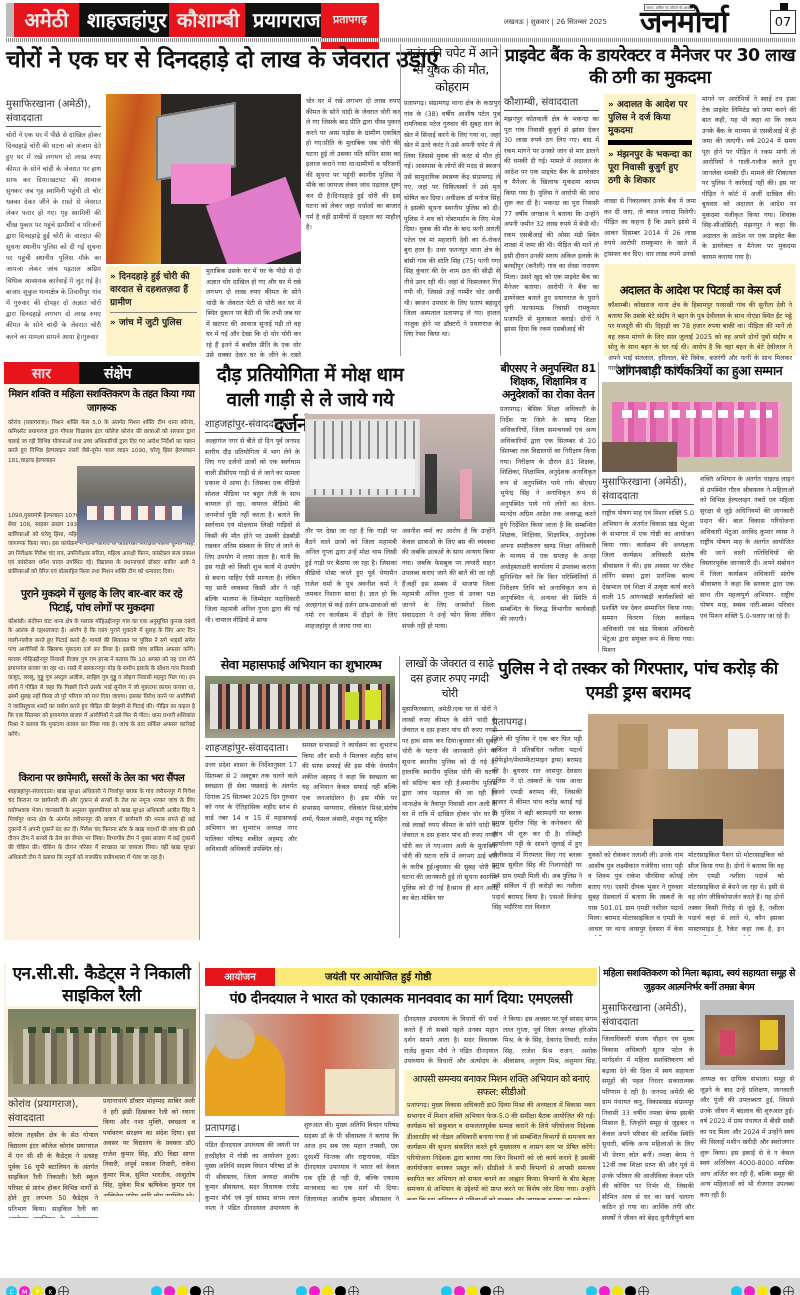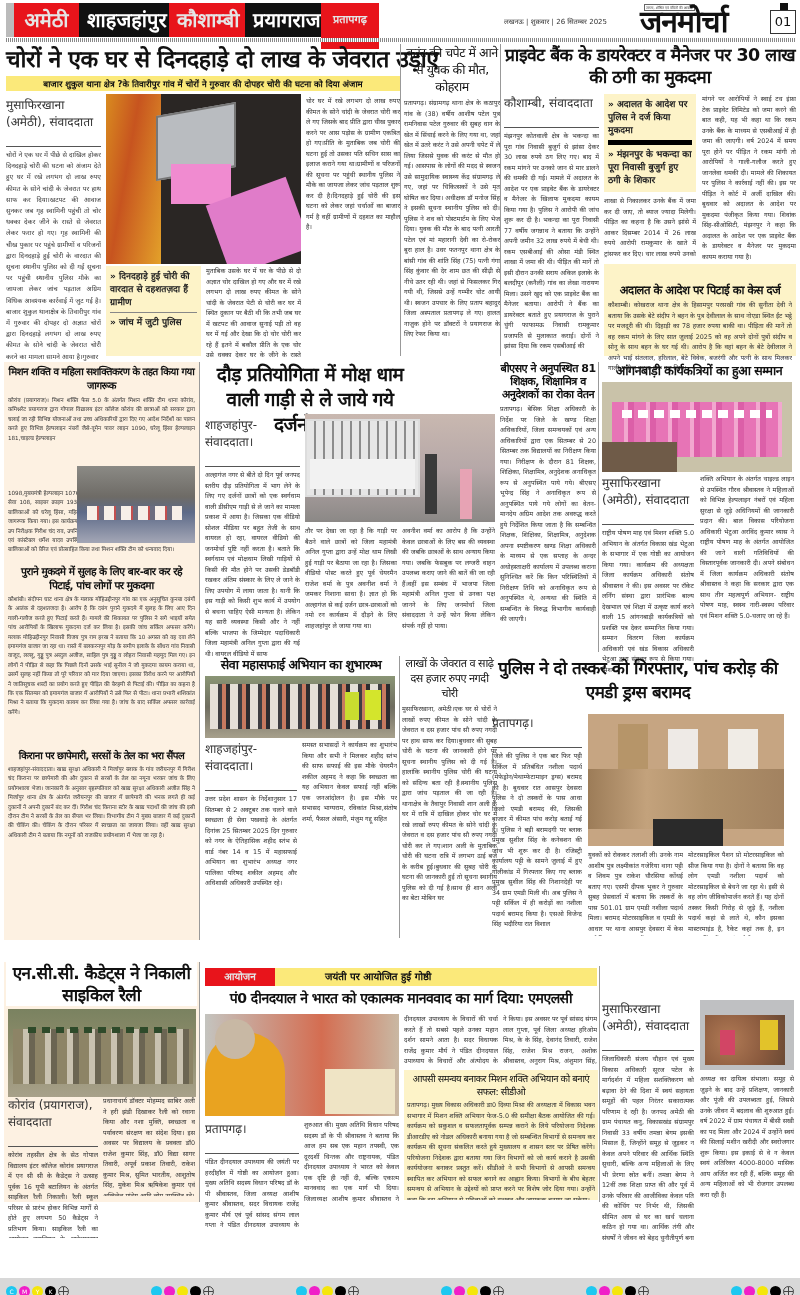--- a/index.html
+++ b/index.html
@@ -4,21 +4,21 @@
 <style>
 *{box-sizing:border-box;margin:0;padding:0}
 body{width:800px;height:1295px;background:#fff;font-family:"DejaVu Sans",sans-serif;color:#111;position:relative;overflow:hidden}
 .abs{position:absolute}
 .bar-red{background:#e8141b;color:#e5e5e5}
 .bar-blk{background:#111;color:#fff}
 .tab{display:inline-block;height:36px;line-height:36px;padding:0 8px;font-weight:bold;font-size:20px;text-align:center}
 .rule{height:4px;background:repeating-linear-gradient(90deg,#888 0 1px,#fff 1px 2px)}
 .hl{font-family:"DejaVu Sans",sans-serif;font-weight:bold;color:#111;text-align:center;letter-spacing:-0.5px}
 .body{font-size:6.4px;line-height:10.5px;color:#333;text-align:justify;overflow:hidden}
-.dateline{font-size:12px;color:#333;border-bottom:1px solid #555;padding-bottom:16px;margin-bottom:3px}
+.dateline{font-size:10px;color:#333;border-bottom:1px solid #555;padding-bottom:2px;margin-bottom:3px}
 .beige{background:#fdf1e2}
 .yellow{background:#fdf3c8}
 .photo{overflow:hidden}
 .vsep{background:#999;width:1px}
 .pull{font-size:9px;font-weight:bold;color:#222;line-height:13px}
 .cmyk{display:inline-block;width:11px;height:11px;border-radius:50%;margin-right:2px;vertical-align:middle}
 .reg{display:inline-block;width:11px;height:11px;border-radius:50%;border:1px solid #444;position:relative;vertical-align:middle}
 .reg:before{content:"";position:absolute;left:4px;top:0;width:1px;height:9px;background:#444}
 .reg:after{content:"";position:absolute;left:0;top:4px;width:9px;height:1px;background:#444}
 </style>
@@ -31,29 +31,28 @@
     <span class="tab bar-red" style="width:65px;height:34px;line-height:34px;">अमेठी</span>
     <span class="tab bar-blk" style="width:90px;height:34px;line-height:34px;">शाहजहांपुर</span>
     <span class="tab bar-red" style="width:76px;height:34px;line-height:34px;">कौशाम्बी</span>
     <span class="tab bar-blk" style="width:76px;height:34px;line-height:34px;">प्रयागराज</span>
     <span class="tab bar-red" style="width:58px;height:46px;line-height:34px;font-size:11px;">प्रतापगढ़</span>
   </div>
   <div class="abs" style="left:504px;top:17px;font-size:7px;color:#333;">लखनऊ | शुक्रवार | 26 सितम्बर 2025</div>
   <div class="abs" style="left:644px;top:4px;font-size:3.5px;color:#333;border:1px solid #666;padding:0 1px;">जनता, शोषित एवं वंचितों की आवाज़</div>
   <div class="abs" style="left:640px;top:5px;font-size:30px;font-weight:bold;color:#111;letter-spacing:-1px;line-height:34px;">जनमोर्चा</div>
   <div class="abs" style="left:770px;top:10px;width:26px;height:24px;border:1px solid #333;text-align:center;">
-    <span style="font-size:13px;line-height:22px;">01</span>
+    <span style="font-size:13px;line-height:22px;">07</span>
   </div>
   <div class="abs" style="left:780px;top:3px;width:8px;height:7px;background:#111;"></div>
 </div>
 <div class="abs rule" style="left:6px;top:38px;width:790px;"></div>
 
 <div class="abs" style="left:6px;top:44px;width:394px;height:315px;">
   <div class="hl" style="font-size:23px;line-height:30px;white-space:nowrap;">चोरों ने एक घर से दिनदहाड़े दो लाख के जेवरात उड़ाए</div>
-  <div style="background:#fbe97a;font-size:8.5px;font-weight:bold;text-align:center;padding:2px 0;margin-top:2px;">बाजार शुकुल थाना क्षेत्र ?के तिवारीपुर गांव में चोरों ने गुरुवार की दोपहर चोरी की घटना को दिया अंजाम</div>
   <div class="abs" style="left:0;top:52px;width:95px;">
     <div class="dateline">मुसाफिरखाना (अमेठी), संवाददाता</div>
     <div class="body" style="height:255px;font-size:6.6px;line-height:11.2px;">चोरों ने एक घर में पीछे से दाखिल होकर दिनदहाड़े चोरी की घटना को अंजाम देते हुए घर में रखे लगभग दो लाख रुपए कीमत के सोने चांदी के जेवरात पर हाथ साफ कर दिया।खटपट की आवाज सुनकर जब गृह स्वामिनी पहुंची तो चोर धक्का देकर जीने के रास्ते से जेवरात लेकर फरार हो गए। गृह स्वामिनी की चीख पुकार पर पहुंचे ग्रामीणों व परिजनों द्वारा दिनदहाड़े हुई चोरी के वारदात की सूचना स्थानीय पुलिस को दी गई सूचना पर पहुंची स्थानीय पुलिस मौके का जायजा लेकर जांच पड़ताल अग्रिम विधिक आवश्यक कार्रवाई में जुट गई है। बाजार शुकुल थानाक्षेत्र के तिवारीपुर गांव में गुरुवार की दोपहर दो अज्ञात चोरों द्वारा दिनदहाड़े लगभग दो लाख रुपए कीमत के सोने चांदी के जेवरात चोरी करने का मामला सामने आया है।गुरुवार</div>
   </div>
   <div class="abs photo" style="left:100px;top:50px;width:195px;height:170px;background:#2a2624;">
     <div style="position:absolute;left:0;top:0;width:55px;height:170px;background:linear-gradient(100deg,#d98b1f,#c7541f 40%,#e3a12a);"></div>
     <div style="position:absolute;left:50px;top:15px;width:80px;height:65px;background:#b9bcc0;transform:skewY(-10deg);border:2px solid #777;"></div>
     <div style="position:absolute;left:65px;top:70px;width:60px;height:40px;background:#f08bd0;"></div>
     <div style="position:absolute;left:110px;top:95px;width:85px;height:75px;background:#e07cc9;transform:rotate(-20deg);"></div>
   </div>
@@ -84,20 +83,24 @@
   <div class="abs body" style="left:100px;top:152px;width:92px;height:62px;">शाखा से निकालकर उनके बैंक में जमा कर दी जाए, तो ब्याज ज्यादा मिलेगी। पीड़ित का कहना है कि उसने झांसे में आकर दिसम्बर 2014 में 26 लाख रुपये आरोपी रामकुमार के खाते में ट्रांसफर कर दिए। चार लाख रुपये उनको नकद दिया। बाद में कालान्तर</div>
   <div class="abs body" style="left:198px;top:50px;width:94px;height:220px;">मांगने पर आरोपियों ने स्वाई टच इंफ्रा टेक प्राइवेट लिमिटेड को जमा करने की बात कही, यह भी कहा था कि रकम उनके बैंक के माध्यम से एसबीआई में ही जमा की जाएगी। वर्ष 2024 में समय पूरा होने पर पीड़ित ने रकम मांगी तो आरोपियों ने गाली-गलौज करते हुए जानलेवा धमकी दी। मामले की शिकायत पर पुलिस ने कार्रवाई नहीं की। इस पर पीड़ित ने कोर्ट में अर्जी दाखिल की। बुधवार को अदालत के आदेश पर मुकदमा पंजीकृत किया गया। शिवांक सिंह-सीओसिटी, मंझनपुर ने कहा कि अदालत के आदेश पर एक प्राइवेट बैंक के डायरेक्टर व मैनेजर पर मुकदमा कायम कराया गया है।</div>
 </div>
 
 <div class="abs yellow" style="left:604px;top:264px;width:192px;height:92px;padding:18px 4px;">
   <div class="hl" style="font-size:11.5px;line-height:16px;white-space:nowrap;">अदालत के आदेश पर पिटाई का केस दर्ज</div>
   <div class="body" style="height:70px;margin-top:2px;">कौशाम्बी। कोखराज थाना क्षेत्र के हिसामपुर परसखी गांव की सुनीता देवी ने बताया कि उसके बेटे संदीप ने बहन के पुत्र देवीलाल के साथ नोएडा स्थित ईंट भट्ठे पर मजदूरी की थी। दिहाड़ी का 78 हजार रुपया बाकी था। पीड़िता की मानें तो वह रकम मांगने के लिए सात जुलाई 2025 को वह अपने दोनों पुत्रों संदीप व सोनू के साथ बहन के घर गई थी। आरोप है कि वहां बहन के बेटे देवीलाल ने अपने भाई संतलाल, हरिलाल, बेटे विवेक, बजरंगी और पत्नी के साथ मिलकर गाली-गलौज करना शुरू कर दिया।</div>
 </div>
 
 <div class="abs beige" style="left:4px;top:362px;width:196px;height:578px;border-right:1px solid #999;">
+  <div style="display:flex;height:22px;">
+    <div class="bar-red" style="width:75px;text-align:center;font-weight:bold;font-size:14px;line-height:22px;">सार</div>
+    <div class="bar-blk" style="flex:1;text-align:left;padding-left:25px;font-weight:bold;font-size:14px;line-height:22px;">संक्षेप</div>
+  </div>
   <div style="padding:3px 4px;">
     <div class="hl" style="font-size:10px;line-height:14px;">मिशन शक्ति व महिला सशक्तिकरण के तहत किया गया जागरूक</div>
     <div class="body" style="height:93px;margin-top:3px;font-size:5.6px;line-height:9.4px;position:relative;">कोरांव (प्रयागराज)। मिशन शक्ति फेस 5.0 के अंतर्गत मिशन शक्ति टीम थाना कोरांव, कमिश्नरेट प्रयागराज द्वारा गोपाल विद्यालय इंटर कॉलेज कोरांव की छात्राओं को सरकार द्वारा चलाई जा रही विभिन्न योजनाओं तथा उच्च अधिकारियों द्वारा दिए गए आदेश निर्देशों का पालन करते हुए विभिन्न हेल्पलाइन नंबरों जैसे-वूमेन पावर लाइन 1090, घरेलू हिंसा हेल्पलाइन 181,चाइल्ड हेल्पलाइन</div>
     <div class="abs photo" style="left:73px;top:104px;width:118px;height:77px;background:linear-gradient(#8b8a85,#6e6b66 40%,#5d6a88 60%,#a4a7b6);">
       <div style="position:absolute;left:10px;top:40px;width:95px;height:14px;background:repeating-linear-gradient(90deg,#f7efe8 0 10px,#c34f4f 10px 12px,#6b6d80 12px 17px);"></div>
     </div>
     <div class="body" style="height:72px;font-size:5.6px;line-height:9.4px;">1098,मुख्यमंत्री हेल्पलाइन 1076, पुलिस आपातकालीन 112,स्वास्थ्य सेवा 102, एम्बुलेंस सेवा 108, साइबर क्राइम 1930 आदि के बारे में जानकारी प्रदान की गई। टीम द्वारा बालिकाओं को घरेलू हिंसा, महिला यौन उत्पीड़न, आत्मरक्षा एवं बालिका सुरक्षा के प्रति जागरूक किया गया। इस कार्यक्रम में थाना कोरांव के अतिरिक्त निरीक्षक शैलेश कुमार सिंह, उप निरीक्षक गिरीश चंद राव, उपनिरीक्षक सरिता, महिला आरक्षी किरन, कांस्टेबल सत्य प्रकाश एवं कांस्टेबल धर्मेश यादव उपस्थित रहे। विद्यालय के प्रधानाचार्य डॉक्टर साबिर अली ने बालिकाओं को प्रेरित एवं प्रोत्साहित किया तथा मिशन शक्ति टीम को धन्यवाद दिया।</div>
     <div class="hl" style="font-size:10.5px;line-height:14px;margin-top:3px;">पुराने मुकदमे में सुलह के लिए बार-बार कर रहे पिटाई, पांच लोगों पर मुकदमा</div>
     <div class="body" style="height:152px;margin-top:3px;font-size:5.6px;line-height:9.4px;">कौशांबी। संदीपन घाट थाना क्षेत्र के मलाक मोहिउद्दीनपुर गांव का एक अनुसूचित कुनबा दबंगों के आतंक से दहशतजदा है। आरोप है कि दबंग पुराने मुकदमे में सुलह के लिए आए दिन गाली-गलौज करते हुए पिटाई करते हैं। मामले की शिकायत पर पुलिस ने सगे भाइयों समेत पांच आरोपियों के खिलाफ मुकदमा दर्ज कर लिया है। इसकी जांच सर्किल अफसर करेंगे। मलाक मोहिउद्दीनपुर निवासी विजय पुत्र राम हरख ने बताया कि 10 अगस्त को वह दवा लेने इमामगंज बाजार जा रहा था। रास्ते में बलकरनपुर मोड़ के समीप इलाके के सोंधरा गांव निवासी वाजूद, लल्लू, गुड्डू पुत्र अब्दुल अजीज, साहिल पुत्र गुड्डू व लोहरा निवासी महमूद मिल गए। इन लोगों ने पीड़ित से कहा कि पिछले दिनों उसके भाई सुनील ने जो मुकदमा कायम कराया था, उसमें सुलह नहीं किया तो पूरे परिवार को मार दिया जाएगा। इसका विरोध करने पर आरोपियों ने जातिसूचक शब्दों का प्रयोग करते हुए पीड़ित की बेरहमी से पिटाई की। पीड़ित का कहना है कि एक सितम्बर को इमामगंज बाजार में आरोपियों ने उसे फिर से पीटा। थाना प्रभारी शशिकांत मिश्रा ने बताया कि मुकदमा कायम कर लिया गया है। जांच के बाद सर्किल अफसर कार्रवाई करेंगे।</div>
     <div class="hl" style="font-size:10px;line-height:14px;margin-top:2px;white-space:nowrap;">किराना पर छापेमारी, सरसों के तेल का भरा सैंपल</div>
@@ -209,20 +212,21 @@
   <div class="abs body" style="left:99px;top:152px;width:95px;height:82px;">शुरुआत की। मुख्य अतिथि विधान परिषद सदस्य डॉ के पी श्रीवास्तव ने बताया कि आज हम सब एक महान तपस्वी, एक दूरदर्शी चिन्तक और राष्ट्रनायक, पंडित दीनदयाल उपाध्याय ने भारत को केवल एक दृष्टि ही नहीं दी, बल्कि एकात्म मानववाद का एक मार्ग भी दिया। जिलाध्यक्ष आशीष कुमार श्रीवास्तव ने बताया कि आज जब हम पंडित</div>
   <div class="abs body" style="left:199px;top:46px;width:94px;height:52px;">दीनदयाल उपाध्याय के विचारों की चर्चा करते हैं तो सबसे पहले उनका महान दर्शन सामने आता है। सदर विधायक राजेंद्र कुमार मौर्य ने पंडित दीनदयाल उपाध्याय के विचारों और अंत्योदय के संकल्प को राज्य की विकास नीति की प्रेरणा बताया। संचालन जिला महामंत्री पवन गौतम</div>
   <div class="abs body" style="left:298px;top:46px;width:94px;height:52px;">ने किया। इस अवसर पर पूर्व सांसद संगम लाल गुप्ता, पूर्व जिला अध्यक्ष हरिओम मिश्र, के के सिंह, देवानंद तिवारी, राजेश सिंह, राजेश मिश्र राजन, अशोक श्रीवास्तव, अनुराग मिश्र, अंशुमान सिंह, अशोक मिश्र, रवि केसरवानी, नीरा गुप्ता, आलोक गर्ग, राम मिश्र, रिंकी रावत आदि मौजूद रहे।</div>
   <div class="abs yellow" style="left:199px;top:102px;width:194px;height:130px;padding:2px 3px;">
     <div class="hl" style="font-size:9.5px;line-height:13px;font-weight:normal;">आपसी समन्वय बनाकर मिशन शक्ति अभियान को बनाएं सफल: सीडीओ</div>
     <div class="body" style="height:100px;margin-top:2px;">प्रतापगढ़। मुख्य विकास अधिकारी डा0 दिव्या मिश्रा की अध्यक्षता में विकास भवन सभागार में मिशन शक्ति अभियान फेज-5.0 की समीक्षा बैठक आयोजित की गई। कार्यक्रम को सकुशल व सफलतापूर्वक सम्पन्न कराने के लिये परियोजना निदेशक डीआरडीए को नोडल अधिकारी बनाया गया है जो सम्बन्धित विभागों से समन्वय कर कार्यक्रम की सूचना संकलित करते हुये मुख्यालय व शासन स्तर पर प्रेषित करेंगे। परियोजना निदेशक द्वारा बताया गया जिन विभागों को जो कार्य कराने है उसकी कार्ययोजना बनाकर प्रस्तुत करें। सीडीओ ने सभी विभागों से आपसी समन्वय स्थापित कर अभियान को सफल बनाने का आह्वान किया। विभागों के बीच बेहतर समन्वय से अभियान के उद्देश्यों को प्राप्त करने पर विशेष जोर दिया गया। उन्होंने कहा कि इस अभियान से महिलाओं को सशक्त और जागरूक बनाया जा सकेगा।</div>
   </div>
 </div>
 
 <div class="abs" style="left:602px;top:966px;width:194px;height:236px;">
+  <div class="hl" style="font-size:9.5px;line-height:14px;">महिला सशक्तिकरण को मिला बढ़ावा, स्वयं सहायता समूह से जुड़कर आत्मनिर्भर बनीं तमन्ना बेगम</div>
   <div class="abs" style="left:0;top:34px;width:92px;">
     <div class="dateline">मुसाफिरखाना (अमेठी), संवाददाता</div>
     <div class="body" style="height:190px;">जिलाधिकारी संजय चौहान एवं मुख्य विकास अधिकारी सूरज पटेल के मार्गदर्शन में महिला सशक्तिकरण को बढ़ावा देने की दिशा में स्वयं सहायता समूहों की पहल निरंतर सकारात्मक परिणाम दे रही है। जनपद अमेठी की ग्राम पंचायत कनु, विकासखंड संग्रामपुर निवासी 33 वर्षीय तमन्ना बेगम इसकी मिसाल हैं, जिन्होंने समूह से जुड़कर न केवल अपने परिवार की आर्थिक स्थिति सुधारी, बल्कि अन्य महिलाओं के लिए भी प्रेरणा स्रोत बनीं। तमन्ना बेगम ने 12वीं तक शिक्षा प्राप्त की और पूर्व में उनके परिवार की आजीविका केवल पति की कोचिंग पर निर्भर थी, जिसकी सीमित आय से घर का खर्च चलाना कठिन हो गया था। आर्थिक तंगी और संघर्षों ने जीवन को बेहद चुनौतीपूर्ण बना दिया था। जनवरी 2021 में उन्होंने अल्तमश महिला स्वयं सहायता समूह से जुड़कर</div>
   </div>
   <div class="abs photo" style="left:98px;top:34px;width:94px;height:70px;background:#bfc0c2;">
     <div style="position:absolute;left:5px;top:15px;width:80px;height:50px;background:radial-gradient(circle at 30% 50%,#b17a55,#8a5a3e 60%,#6a4a35);"></div>
     <div style="position:absolute;left:60px;top:20px;width:18px;height:30px;background:#e2c32a;"></div>
     <div style="position:absolute;left:20px;top:30px;width:15px;height:25px;background:#d24565;"></div>
   </div>
   <div class="abs body" style="left:98px;top:108px;width:94px;height:124px;">अध्यक्ष का दायित्व संभाला। समूह से जुड़ने के बाद उन्हें प्रशिक्षण, जानकारी और पूंजी की उपलब्धता हुई, जिससे उनके जीवन में बदलाव की शुरुआत हुई। वर्ष 2022 में ग्राम पंचायत में बीसी सखी का पद मिला और 2024 में उन्होंने स्वयं की सिलाई मशीन खरीदी और स्वरोजगार शुरू किया। इस इकाई से वे न केवल स्वयं अतिरिक्त 4000-8000 मासिक आय अर्जित कर रही हैं, बल्कि समूह की अन्य महिलाओं को भी रोजगार उपलब्ध करा रही हैं।</div>

